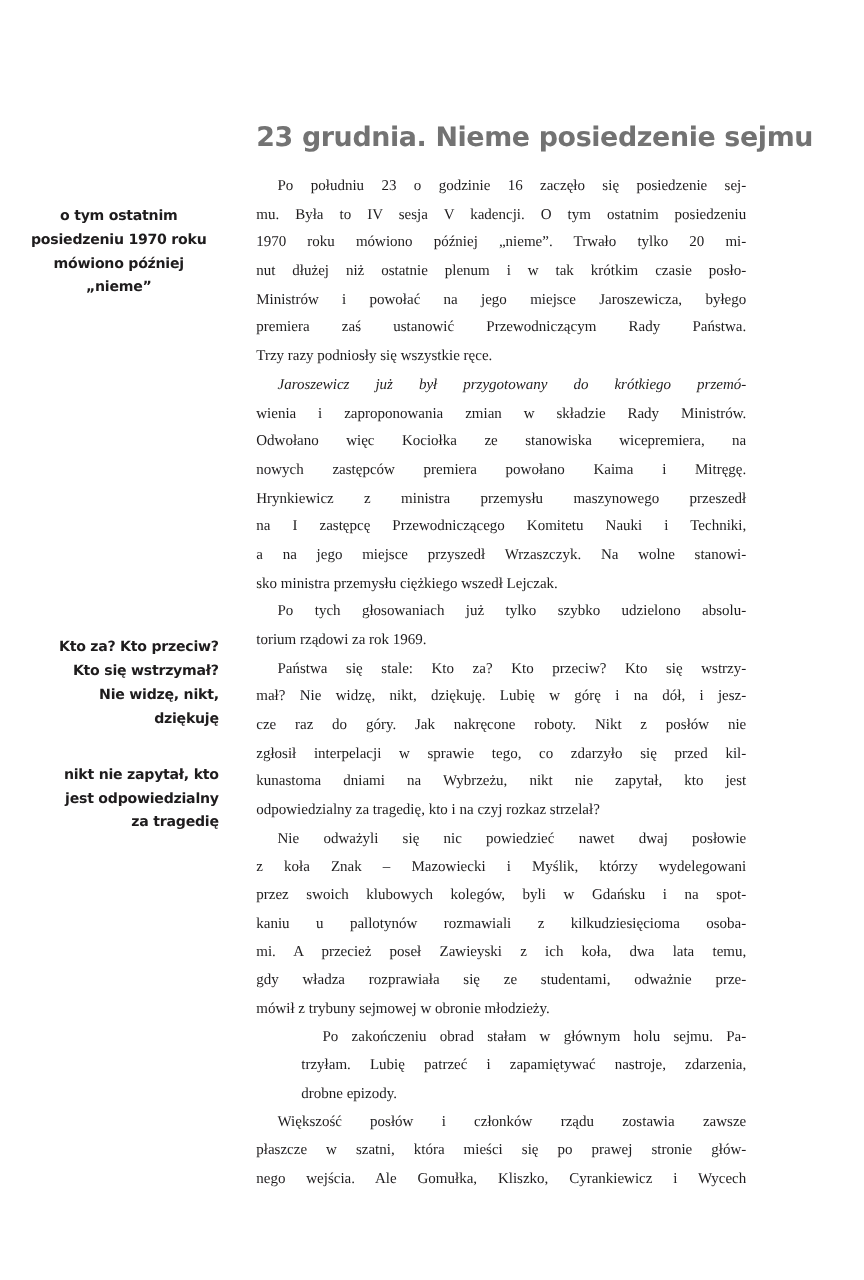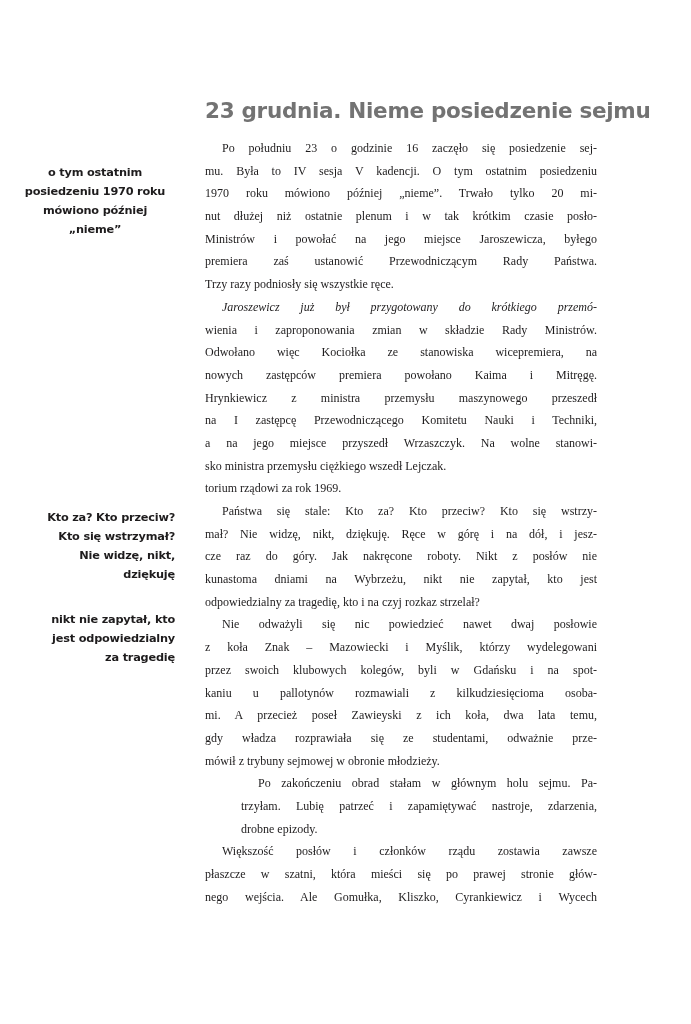--- a/index.html
+++ b/index.html
@@ -43,26 +43,28 @@
       <span class="line" style="padding-left: 17px; font-style: italic;">Jaroszewicz już był przygotowany do krótkiego przemó-</span>
       <span class="line">wienia i zaproponowania zmian w składzie Rady Ministrów.</span>
       <span class="line">Odwołano więc Kociołka ze stanowiska wicepremiera, na</span>
       <span class="line">nowych zastępców premiera powołano Kaima i Mitręgę.</span>
       <span class="line">Hrynkiewicz z ministra przemysłu maszynowego przeszedł</span>
       <span class="line">na I zastępcę Przewodniczącego Komitetu Nauki i Techniki,</span>
       <span class="line">a na jego miejsce przyszedł Wrzaszczyk. Na wolne stanowi-</span>
       <span class="line last">sko ministra przemysłu ciężkiego wszedł Lejczak.</span>
     </p>
     <p style="text-indent: 0px;">
+      <span class="line" style="padding-left: 17px;">Po tych głosowaniach już tylko szybko udzielono absolu-</span>
       <span class="line last">torium rządowi za rok 1969.</span>
     </p>
     <p style="text-indent: 0px;">
       <span class="line" style="padding-left: 17px;">Państwa się stale: Kto za? Kto przeciw? Kto się wstrzy-</span>
-      <span class="line">mał? Nie widzę, nikt, dziękuję. Ręce w górę i na dół, i jesz-</span>
+      <span class="line">mał? Nie widzę, nikt, dziękuję. Lubię w górę i na dół, i jesz-</span>
       <span class="line">cze raz do góry. Jak nakręcone roboty. Nikt z posłów nie</span>
+      <span class="line">zgłosił interpelacji w sprawie tego, co zdarzyło się przed kil-</span>
       <span class="line">kunastoma dniami na Wybrzeżu, nikt nie zapytał, kto jest</span>
       <span class="line last">odpowiedzialny za tragedię, kto i na czyj rozkaz strzelał?</span>
     </p>
     <p style="text-indent: 0px;">
       <span class="line" style="padding-left: 17px;">Nie odważyli się nic powiedzieć nawet dwaj posłowie</span>
       <span class="line">z koła Znak – Mazowiecki i Myślik, którzy wydelegowani</span>
       <span class="line">przez swoich klubowych kolegów, byli w Gdańsku i na spot-</span>
       <span class="line">kaniu u pallotynów rozmawiali z kilkudziesięcioma osoba-</span>
       <span class="line">mi. A przecież poseł Zawieyski z ich koła, dwa lata temu,</span>
       <span class="line">gdy władza rozprawiała się ze studentami, odważnie prze-</span>

